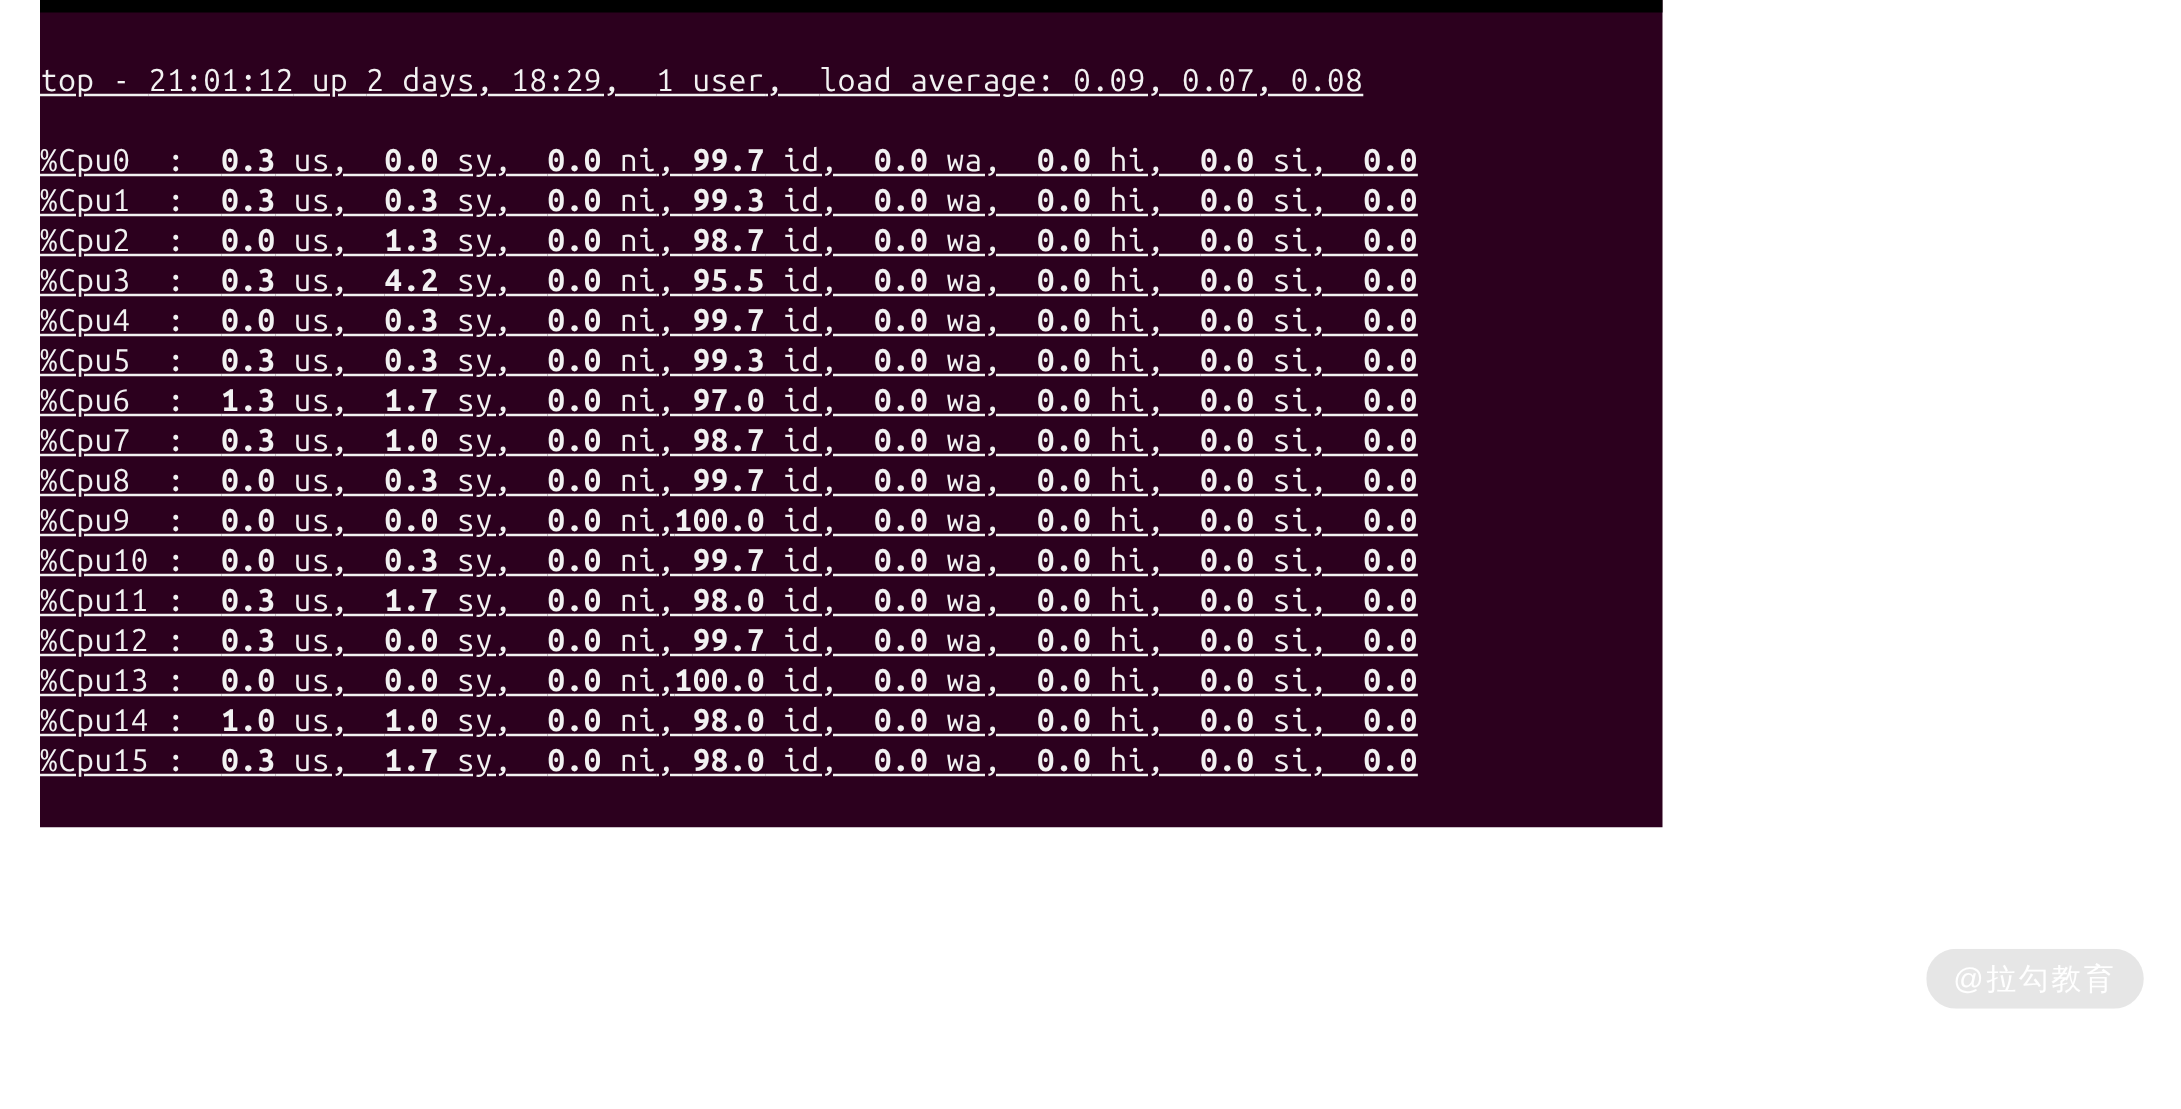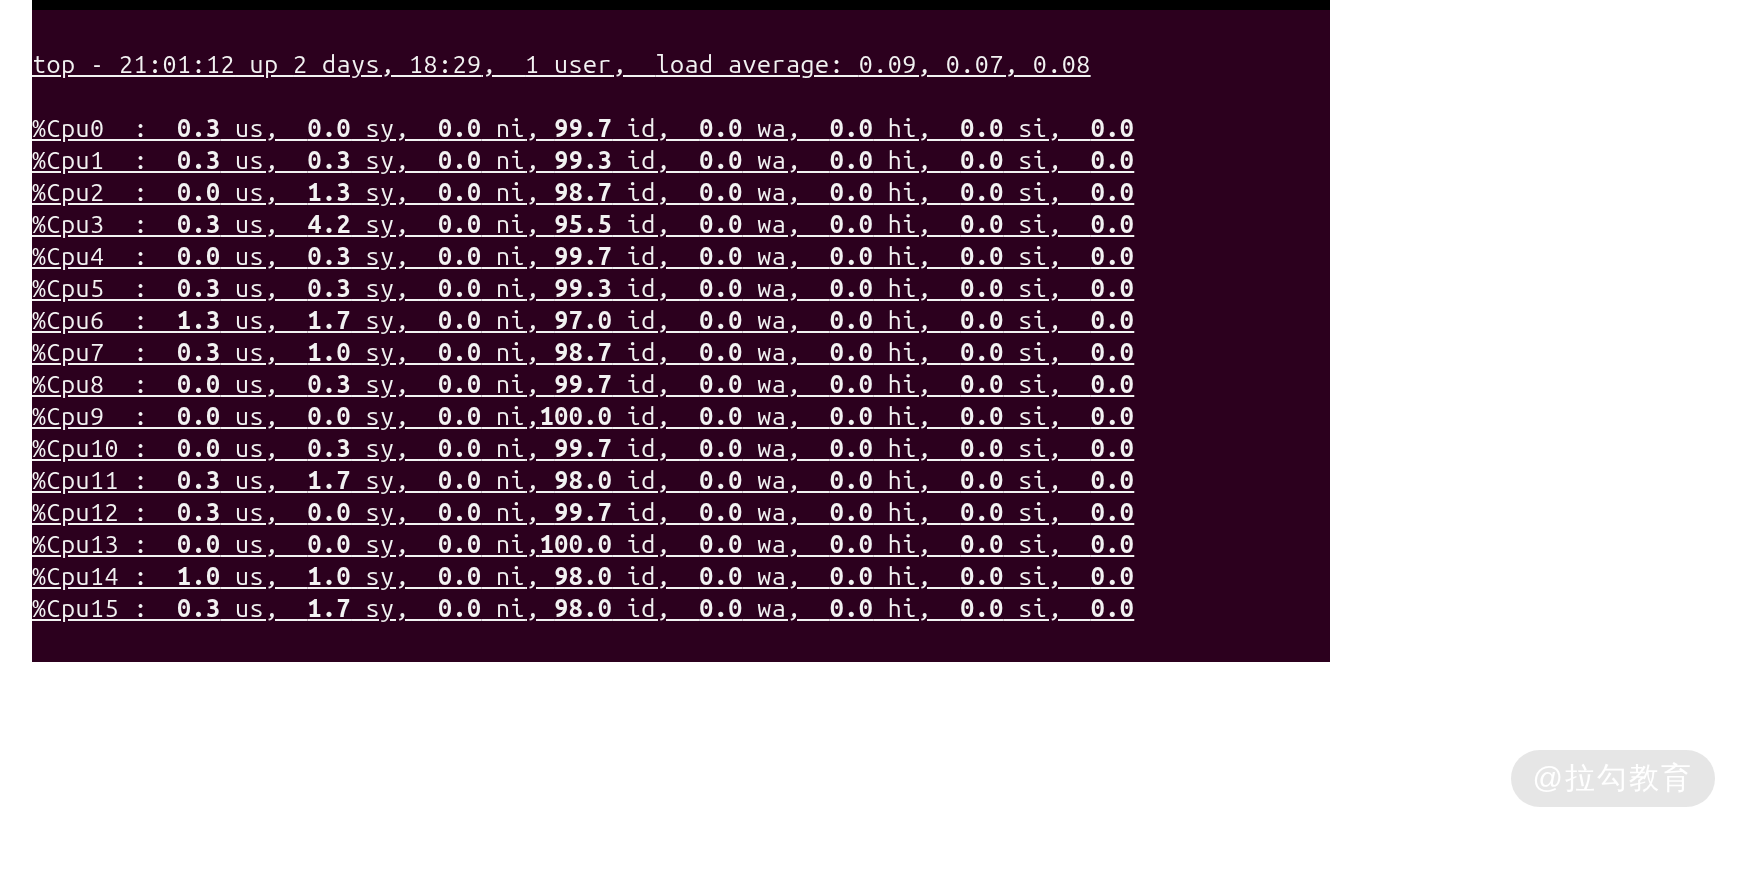--- a/index.html
+++ b/index.html
@@ -23,21 +23,21 @@
     text-decoration: underline;
   }
   .b { font-weight: 700; }
   .watermark {
     position: fixed;
     right: 30px;
     bottom: 80px;
     background: rgba(210,210,210,0.55);
     color: #fff;
     font-family: "Microsoft YaHei", "PingFang SC", sans-serif;
-    font-size: 30px;
+    font-size: 24px;
     padding: 8px 22px;
     border-radius: 999px;
     letter-spacing: 2px;
   }
 </style>
 </head>
 <body>
 
 <div class="terminal">
 <div><span>top - </span><span>21:01:12</span><span> up </span><span>2 days, 18:29</span><span>,  </span><span>1 user</span><span>,  </span><span>load average: </span><span>0.09, 0.07, 0.08</span></div>

